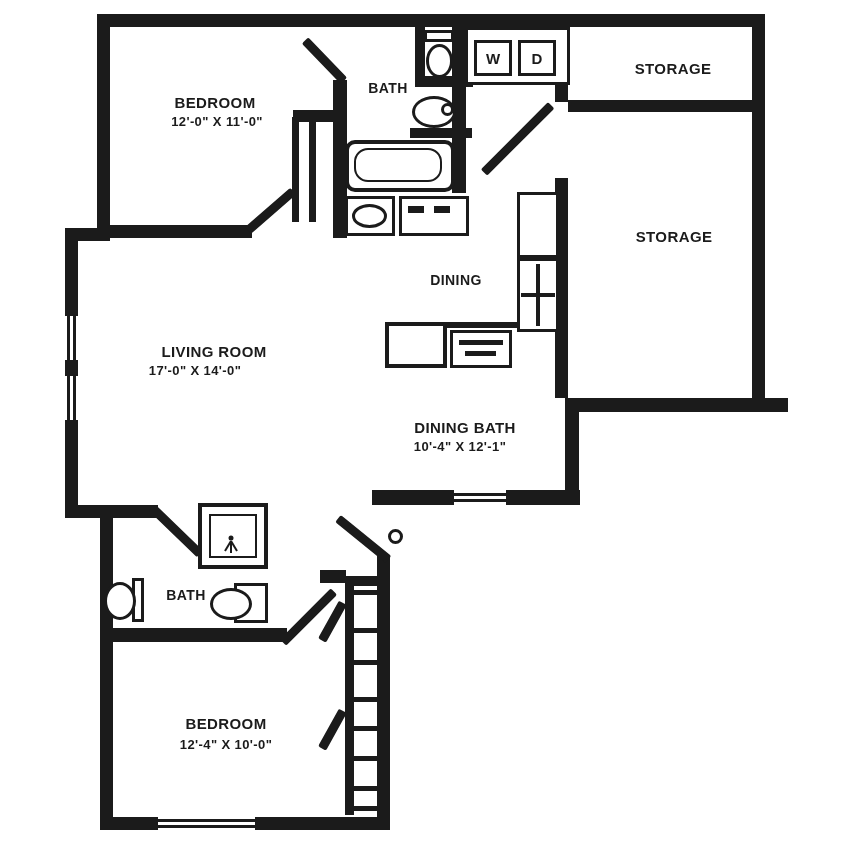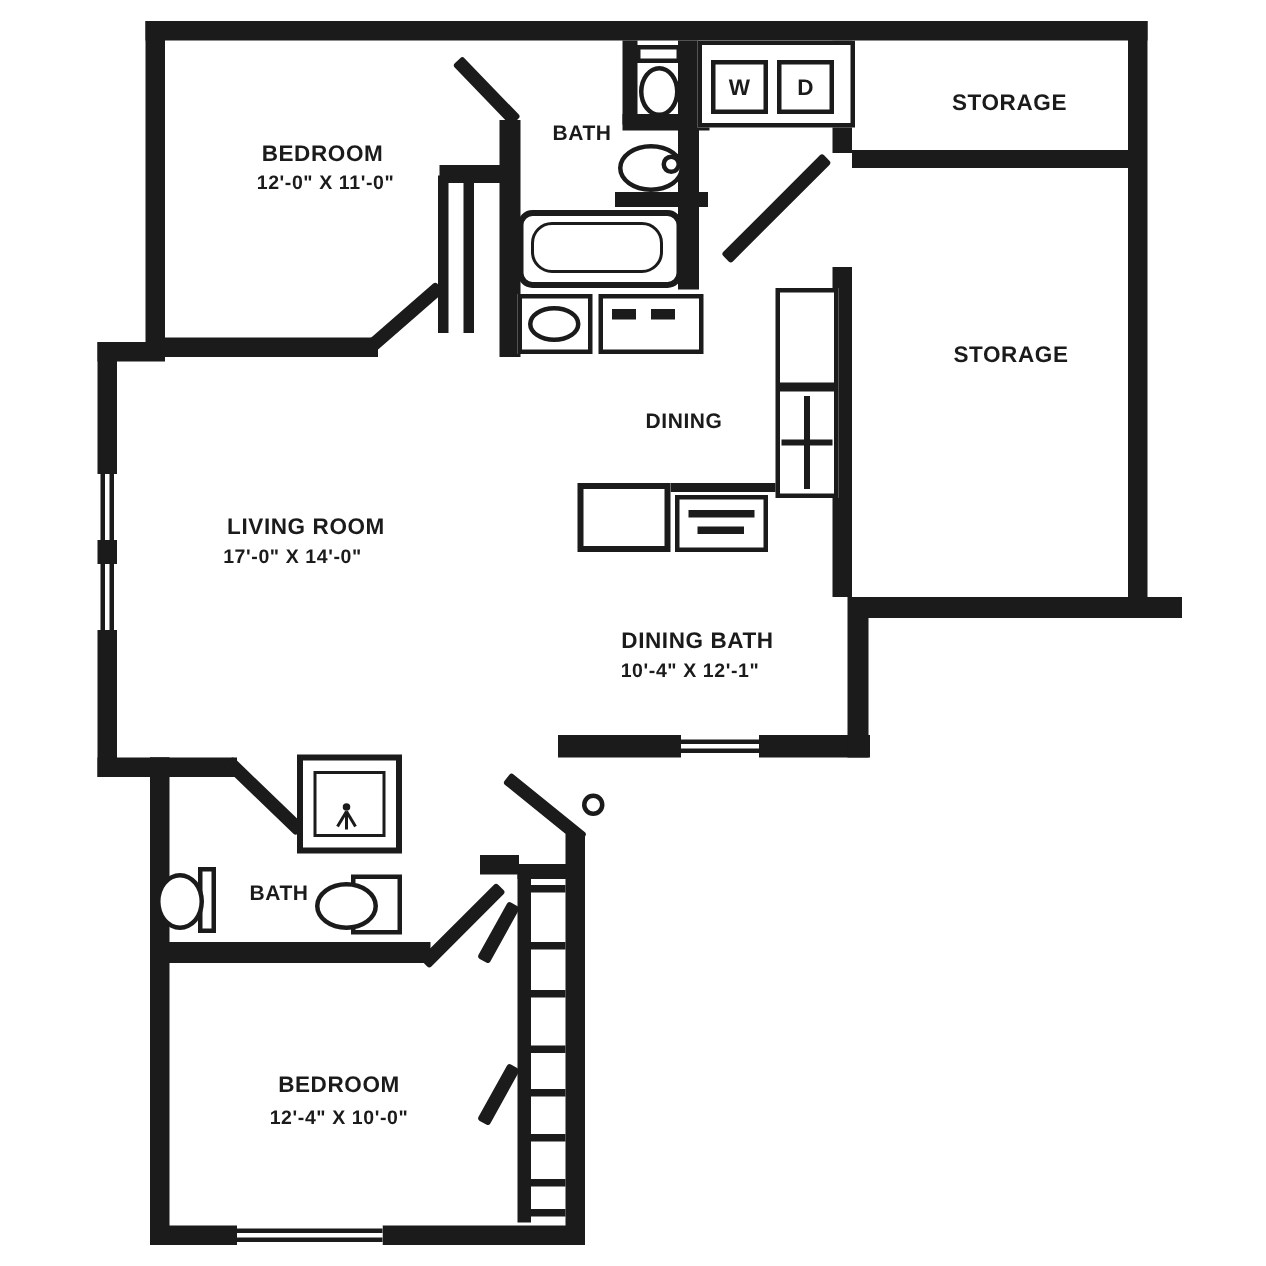--- a/index.html
+++ b/index.html
@@ -144,21 +144,21 @@
   <div class="lbl" style="left:215px;top:94px">BEDROOM</div>
   <div class="lbl dim" style="left:217px;top:114px">12'-0" X 11'-0"</div>
 
   <div class="lbl small" style="left:388px;top:80px">BATH</div>
 
   <div class="lbl" style="left:673px;top:60px">STORAGE</div>
   <div class="lbl" style="left:674px;top:228px">STORAGE</div>
 
   <div class="lbl small" style="left:456px;top:272px">DINING</div>
 
-  <div class="lbl" style="left:204px;top:343px">LIVING ROOM</div>
+  <div class="lbl" style="left:214px;top:343px">LIVING ROOM</div>
   <div class="lbl dim" style="left:195px;top:363px">17'-0" X 14'-0"</div>
 
   <div class="lbl" style="left:465px;top:419px">DINING BATH</div>
   <div class="lbl dim" style="left:460px;top:439px">10'-4" X 12'-1"</div>
 
   <div class="lbl small" style="left:186px;top:587px">BATH</div>
 
   <div class="lbl" style="left:226px;top:715px">BEDROOM</div>
   <div class="lbl dim" style="left:226px;top:737px">12'-4" X 10'-0"</div>
 

